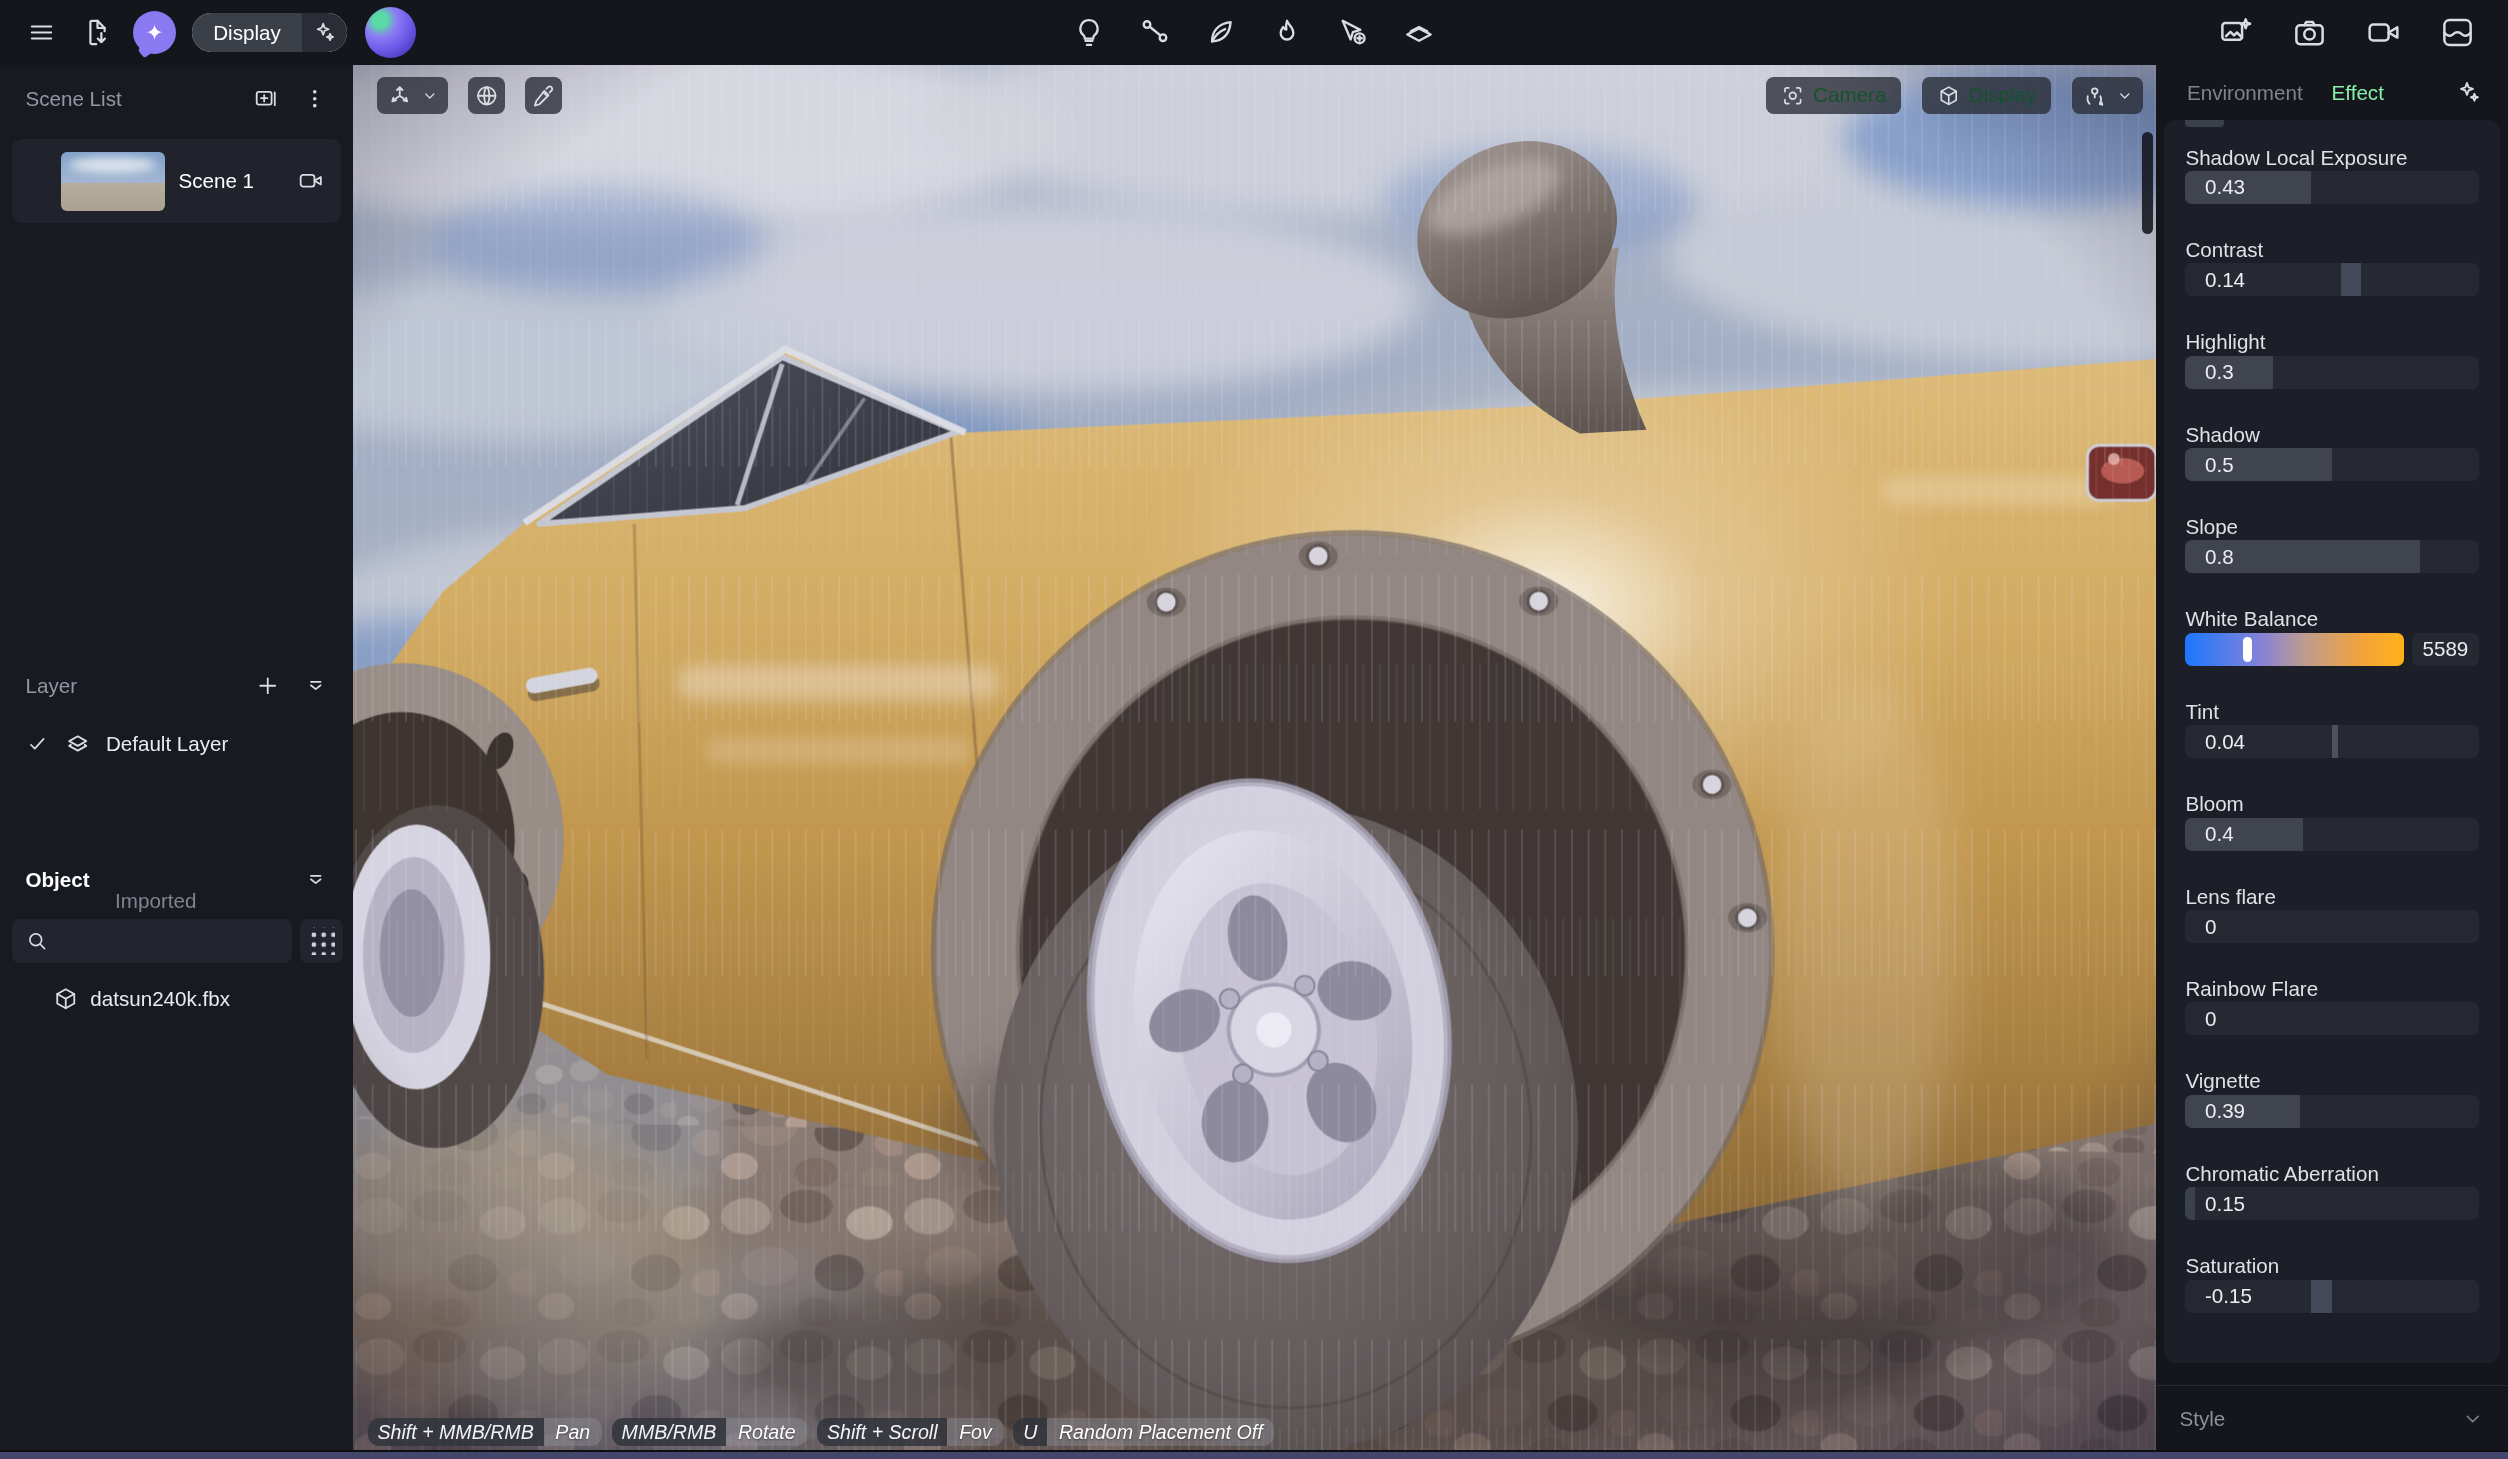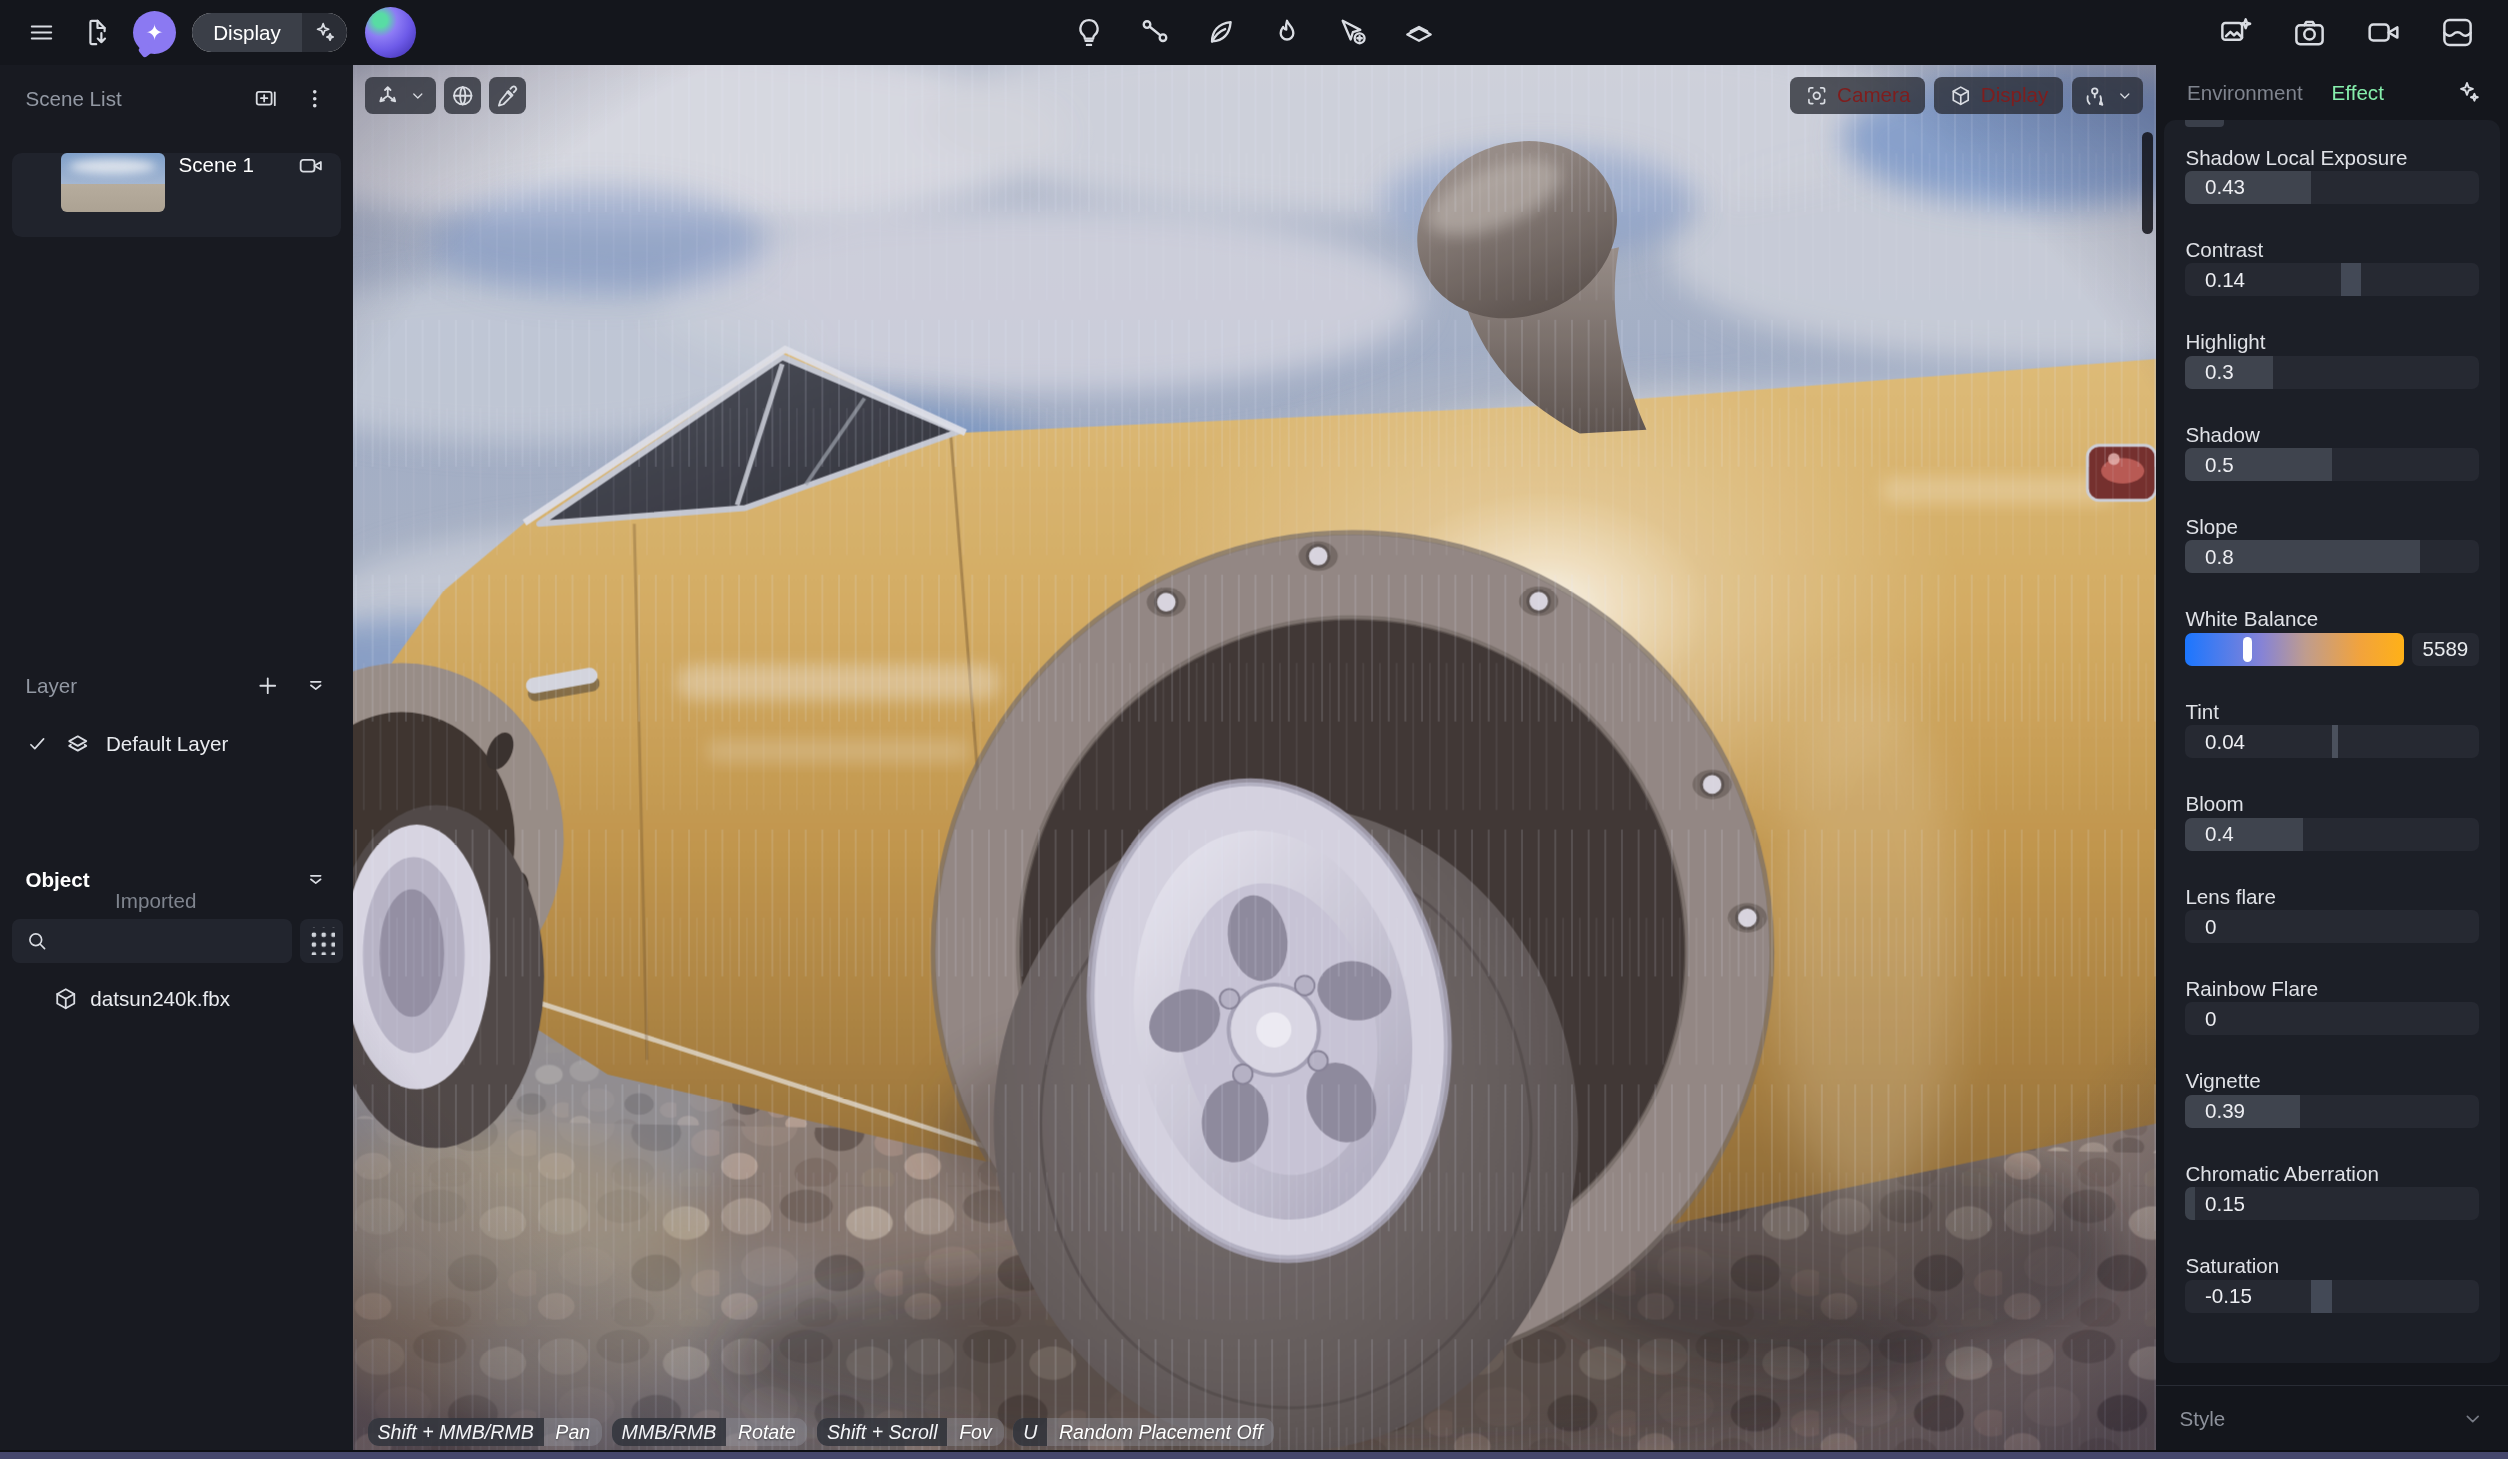--- a/index.html
+++ b/index.html
@@ -24,21 +24,21 @@
   .tb-center{position:absolute;left:50%;top:0;height:65px;transform:translateX(-50%);display:flex;align-items:center;gap:33px;}
   .tb-right{margin-left:auto;display:flex;align-items:center;gap:39px;padding-right:33px;}
 
   
   .sidebar{position:absolute;left:0;top:65px;width:353px;bottom:8.8px;background:#181a21;z-index:5;}
   .side-header{position:absolute;left:25.5px;right:25.5px;display:flex;align-items:center;height:29px;}
   .side-title{font-size:20.6px;color:#9298a3;flex:1;}
   .side-title.strong{color:#ffffff;font-weight:bold;flex:0 0 auto;}
   .side-sub{font-size:20.6px;color:#868b95;margin-left:25.5px;flex:1;}
   .hdr-icons{display:flex;align-items:center;gap:23.5px;margin-left:auto;}
-  .scene-item{position:absolute;top:88px;left:11.8px;width:329px;height:84px;background:#20232c;border-radius:9.8px;display:flex;cursor:pointer;}
+  .scene-item{position:absolute;top:74px;left:11.8px;width:329px;height:84px;background:#20232c;border-radius:9.8px;display:flex;align-items:center;cursor:pointer;}
   .scene-thumb{margin-left:49px;width:104px;height:59px;border-radius:5.9px;position:relative;overflow:hidden;
     background:linear-gradient(180deg,#7fa0ca 0%,#a3b6d2 52%,#b6ac9d 53%,#aca293 100%);}
   .scene-thumb::after{content:"";position:absolute;left:8%;top:10%;width:84%;height:26%;background:#e9ecf1;border-radius:50%;filter:blur(4.9px);opacity:.85;}
   .scene-label{margin-left:13.7px;font-size:20.6px;color:#fff;flex:1;}
   .scene-cam{margin-right:17.6px;}
   .layer-row{position:absolute;top:661px;left:25.5px;right:25.5px;height:35px;display:flex;align-items:center;gap:15.7px;cursor:pointer;}
   .row-label{font-size:20.6px;color:#e9ebef;}
   .obj-search{position:absolute;top:854px;left:11.8px;width:280px;height:44px;background:#22252e;border-radius:7.8px;display:flex;align-items:center;padding-left:13.7px;box-sizing:border-box;}
   .obj-search input{background:none;border:none;outline:none;color:#e8eaee;font-size:19.6px;width:206px;margin-left:9.8px;}
   .grid-btn{position:absolute;top:854px;left:300px;width:43px;height:44px;background:#22252e;border-radius:7.8px;border:none;cursor:pointer;}
@@ -46,21 +46,21 @@
     background-image:radial-gradient(circle,#cfd3da 2.2px,transparent 2.6px);background-size:9.8px 9.8px;background-position:1px 2.9px;}
   .obj-item{position:absolute;top:915px;left:53px;right:11.8px;height:37px;display:flex;align-items:center;gap:11.8px;cursor:pointer;}
 
   
   .viewport{position:absolute;left:353px;top:65px;width:1803px;height:1386px;overflow:hidden;background:#9aa7bd;}
   .viewport > svg{position:absolute;inset:0;width:100%;height:100%;}
   .vp-toolbar{position:absolute;display:flex;gap:7.8px;z-index:3;}
   .vp-toolbar.left{left:11.8px;top:11.8px;}
   .vp-toolbar.right{right:12.7px;top:11.8px;gap:8.8px;}
   .vp-btn{display:flex;align-items:center;justify-content:center;gap:8.8px;height:37px;background:rgba(41,44,52,0.78);
-    border-radius:7.8px;color:#7f1d1d;font-size:20.6px;border:none;cursor:pointer;padding:0 9.8px;}
+    border-radius:7.8px;color:#14532d;font-size:20.6px;border:none;cursor:pointer;padding:0 9.8px;margin-left:12px;}
   .vp-btn.square{width:37px;padding:0;}
   .vp-btn.labeled{padding:0 14.7px;}
   .hints{position:absolute;left:14.7px;top:1353px;display:flex;gap:9.8px;height:28px;z-index:3;}
   .hint{display:flex;align-items:stretch;background:rgba(146,148,157,0.40);border-radius:11px;overflow:hidden;font-size:19.6px;font-style:italic;}
   .hint-keys{background:rgba(40,42,50,0.78);color:#f3f4f7;display:flex;align-items:center;padding:0 9.8px;}
   .hint-label{color:#ffffff;display:flex;align-items:center;padding:0 11.8px;text-shadow:0 1px 2px rgba(0,0,0,.45);}
   .vp-edge{position:absolute;right:2.9px;top:67px;width:10.8px;height:102px;border-radius:5.9px;background:rgba(16,18,24,0.85);z-index:3;}
 
   
   .panel{position:absolute;left:2156px;top:65px;width:352px;bottom:8.8px;background:#14161c;z-index:5;}

